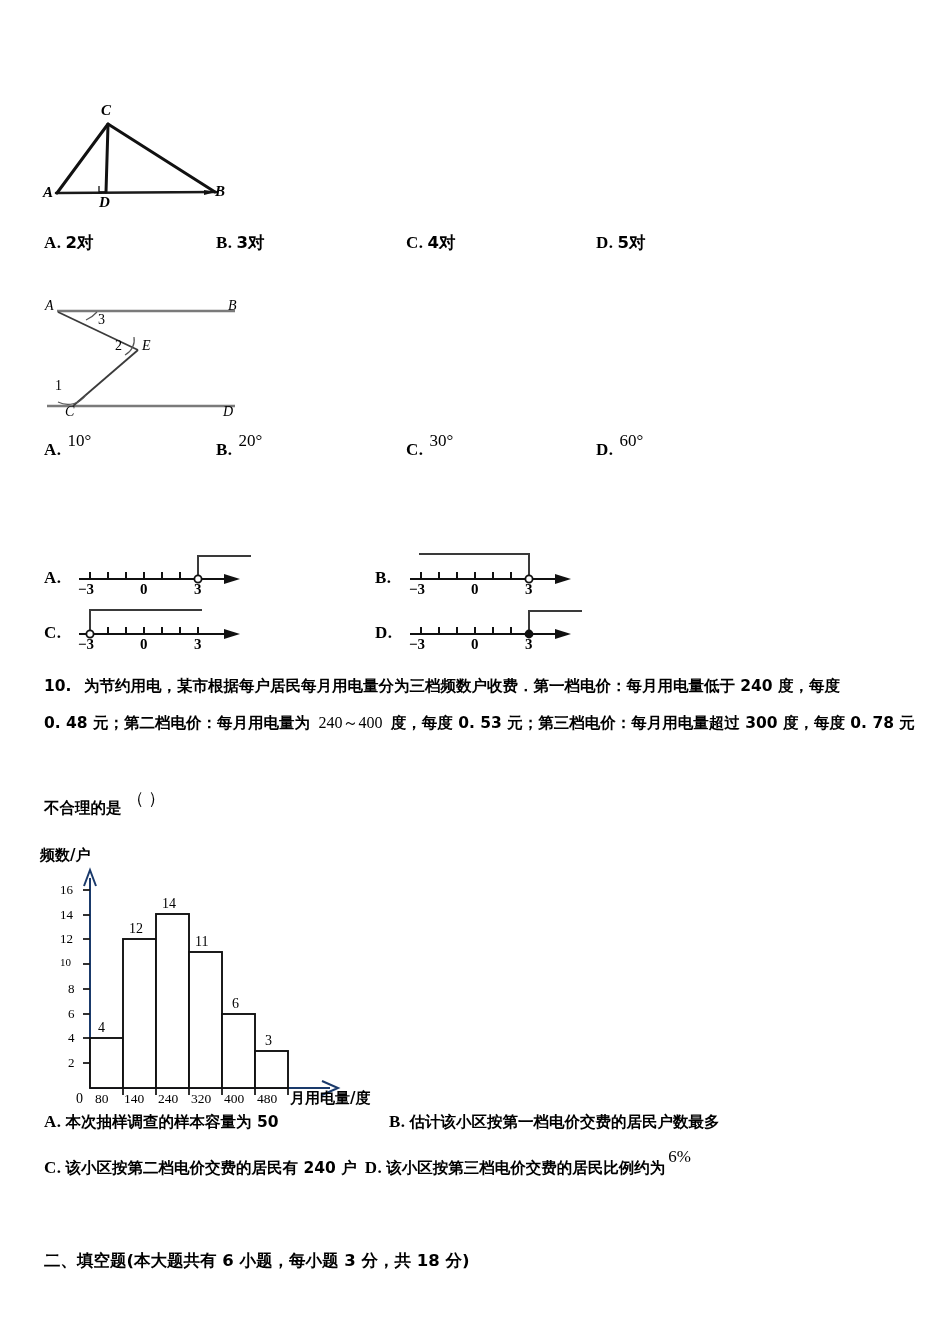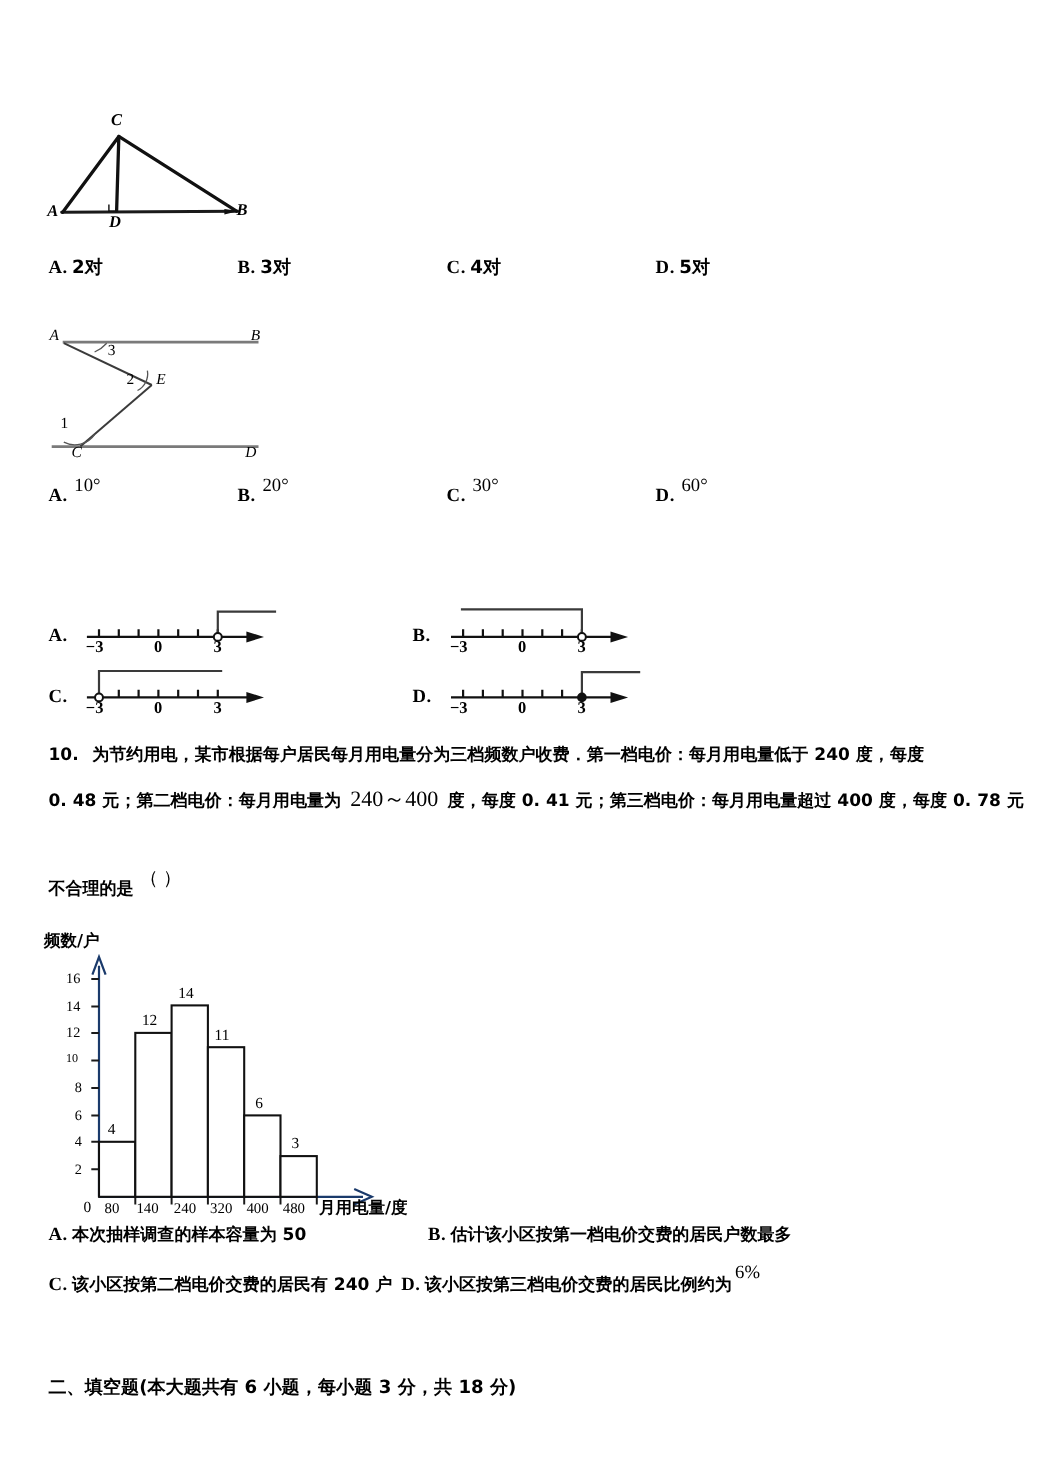--- a/index.html
+++ b/index.html
@@ -68,21 +68,21 @@
     letter-spacing: 0.2px;
   }
   .qline-10 {
     font-size: 15.5px;
     letter-spacing: 0px;
   }
   .math-inline {
     font-family: "Liberation Serif", serif;
     font-weight: normal;
     font-style: normal;
-    font-size: 20px;
+    font-size: 16px;
   }
   .math-raise {
     font-family: "Liberation Serif", serif;
     font-weight: normal;
     font-size: 17px;
     position: relative;
     top: -10px;
     font-style: italic;
   }
   .paren-raise {
@@ -297,21 +297,21 @@
   </div>
 
   <div class="qline qline-10" style="left:44px; top:676px;">
     <span>10.</span>
     <span style="margin-left:7px;">为节约用电，某市根据每户居民每月用电量分为三档频数户收费．第一档电价：每月用电量低于 240 度，每度</span>
   </div>
 
   <div class="qline qline-10" style="left:44px; top:713px;">
     <span>0. 48 元；第二档电价：每月用电量为</span>
     <span class="math-inline" style="margin:0 3px;">240～400</span>
-    <span>度，每度 0. 41 元；第三档电价：每月用电量超过 400 度，每度 0. 78 元</span>
+    <span>度，每度 0. 53 元；第三档电价：每月用电量超过 300 度，每度 0. 78 元</span>
   </div>
 
 
   <div class="qline qline-10" style="left:44px; top:796px;">
     <span>不合理的是</span>
     <span class="paren-raise">（    ）</span>
   </div>
 
   <div class="fig" style="left:38px; top:848px; width:350px; height:258px;">
 

